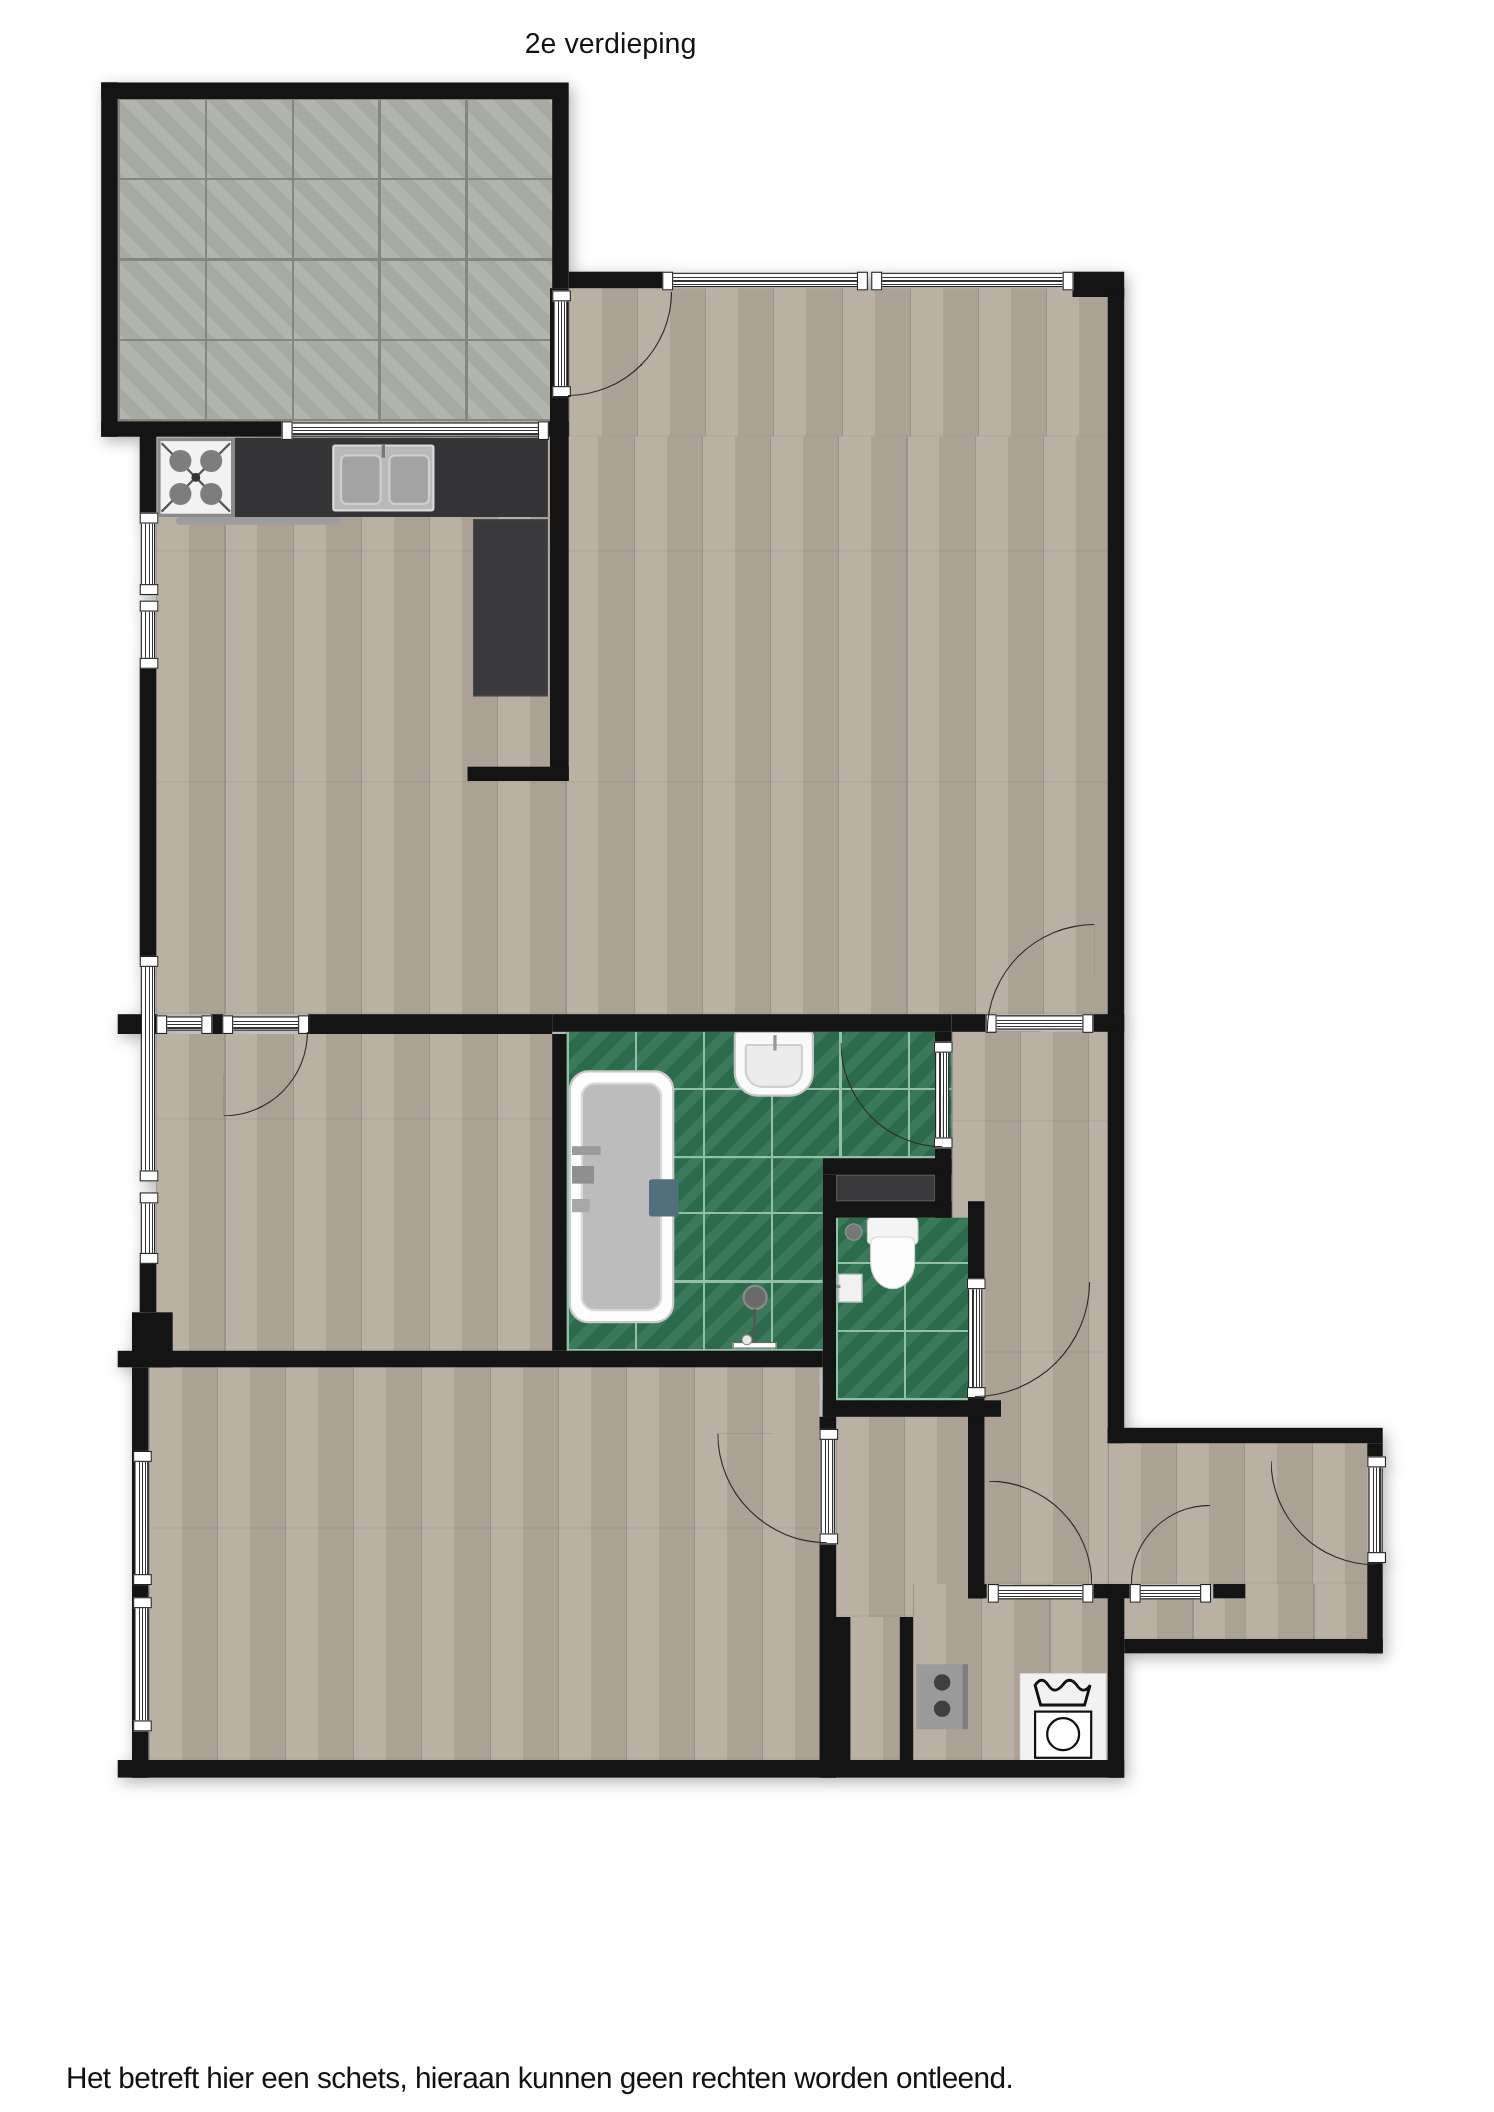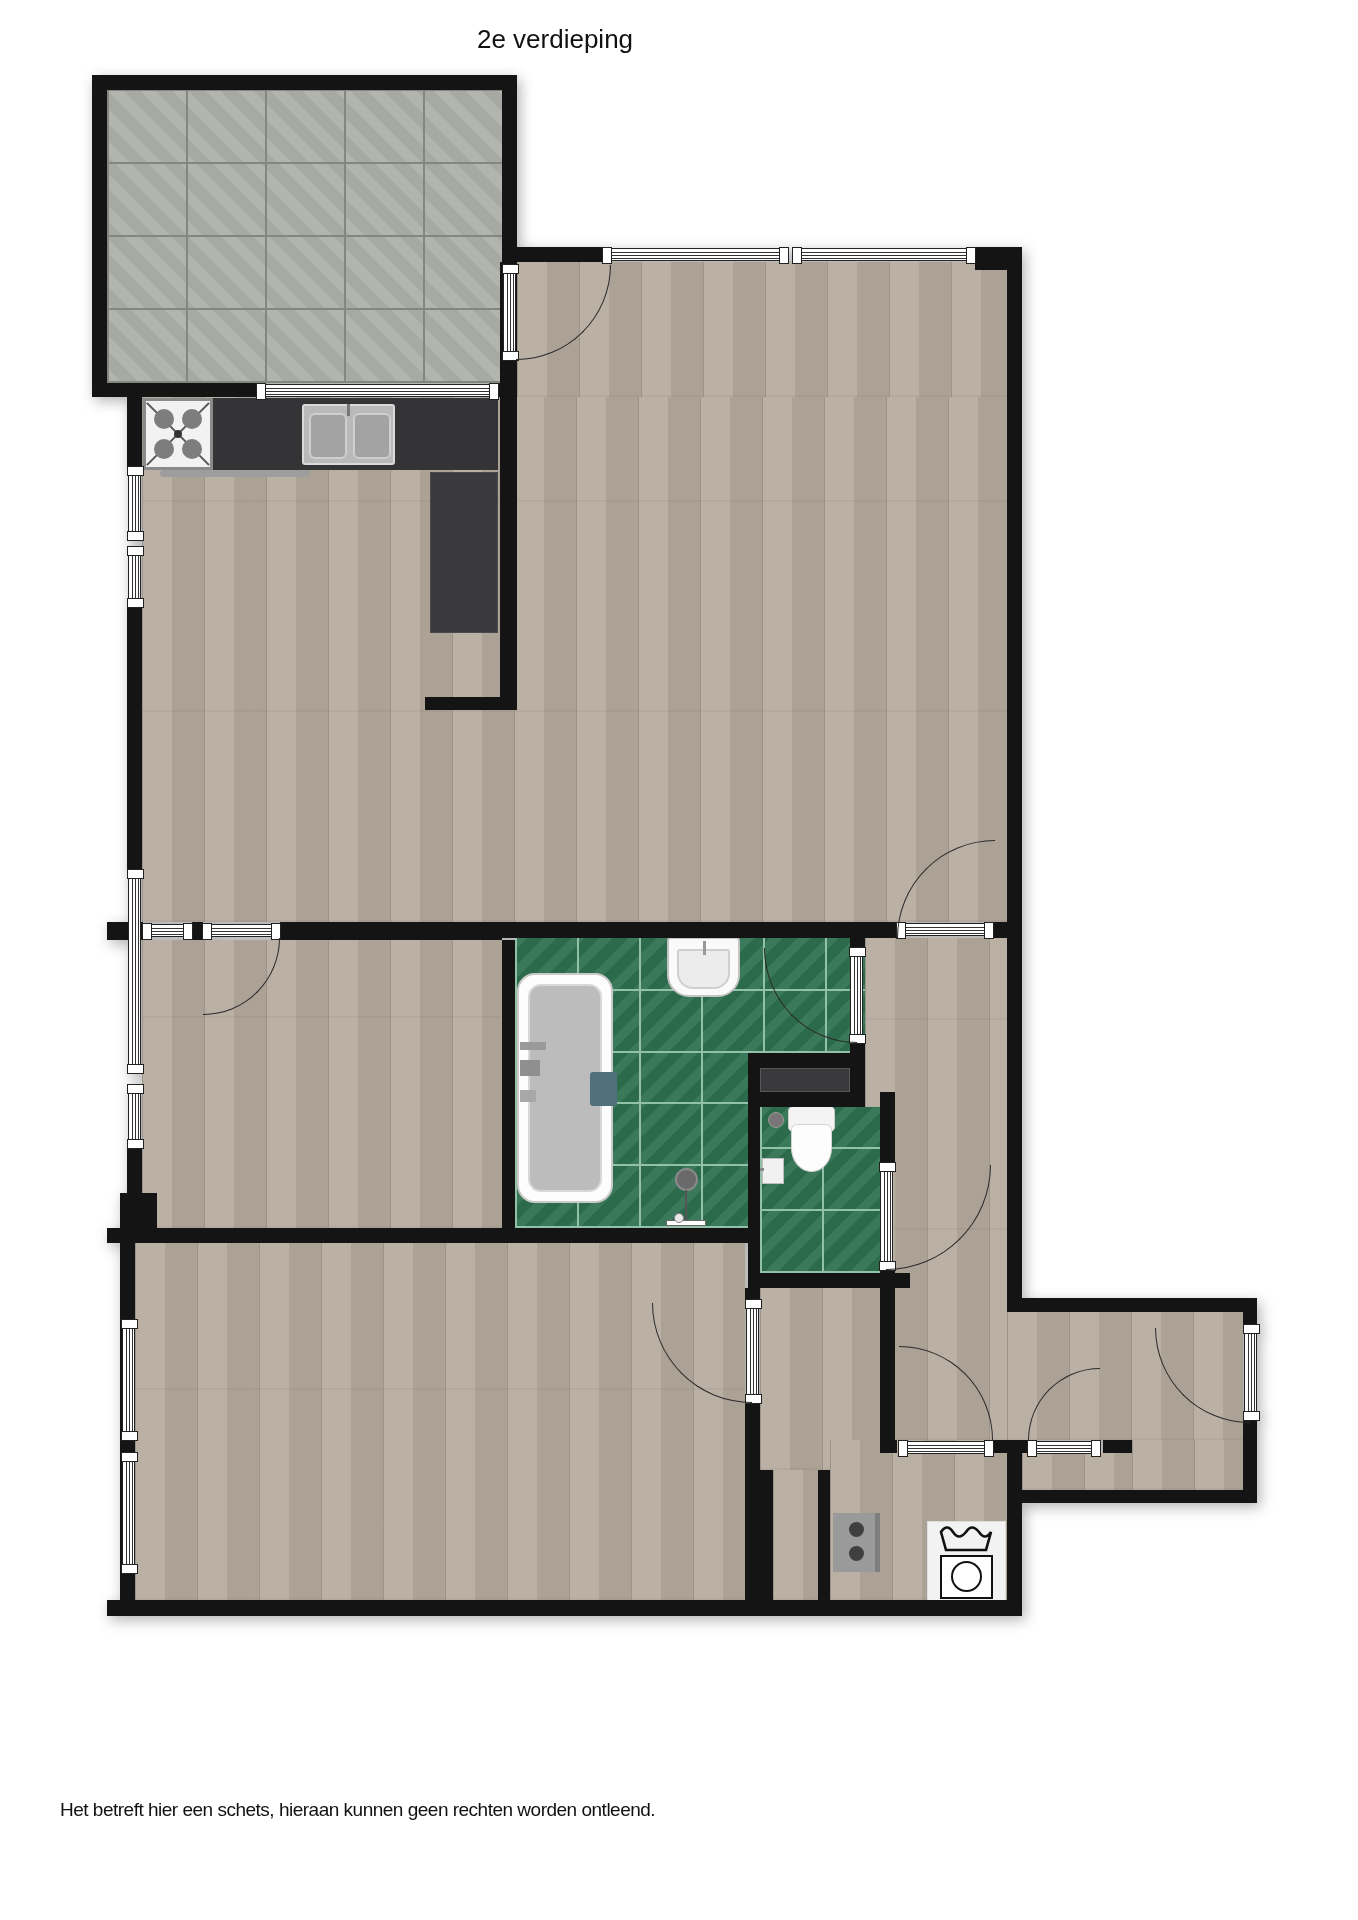--- a/index.html
+++ b/index.html
@@ -33,21 +33,21 @@
     background:linear-gradient(to bottom,#fff 0 3px,#333 3px 4px,#fff 4px 6px,#333 6px 7px,#fff 7px 9px,#333 9px 10px,#fff 10px 13px);}
   .win-v{position:absolute;width:13px;border:1px solid #222;
     background:linear-gradient(to right,#fff 0 3px,#333 3px 4px,#fff 4px 6px,#333 6px 7px,#fff 7px 9px,#333 9px 10px,#fff 10px 13px);}
   .win-h::before,.win-h::after{content:"";position:absolute;top:-2px;width:8px;height:15px;background:#fff;border:1px solid #222;}
   .win-h::before{left:-2px}.win-h::after{right:-2px}
   .win-v::before,.win-v::after{content:"";position:absolute;left:-2px;width:15px;height:8px;background:#fff;border:1px solid #222;}
   .win-v::before{top:-2px}.win-v::after{bottom:-2px}
   .arc{position:absolute;border:0 solid var(--arc)}
   .titlebar{position:absolute;top:24px;left:555px;transform:translateX(-50%);
     font-size:26px;color:#111;white-space:nowrap;}
-  .disclaimer{position:absolute;top:1799px;left:60px;font-size:19px;color:#111;
+  .disclaimer{position:absolute;top:1874px;left:60px;font-size:27px;color:#111;
     letter-spacing:-0.5px;white-space:nowrap;}
   .fx{position:absolute}
   .knob{position:absolute;border-radius:50%;background:#3f3f3f}
   .burner{position:absolute;border-radius:50%;background:#7d7d7d}
 </style>
 </head>
 <body>
 
 <div id="canvas">
   <div class="titlebar">2e verdieping</div>

